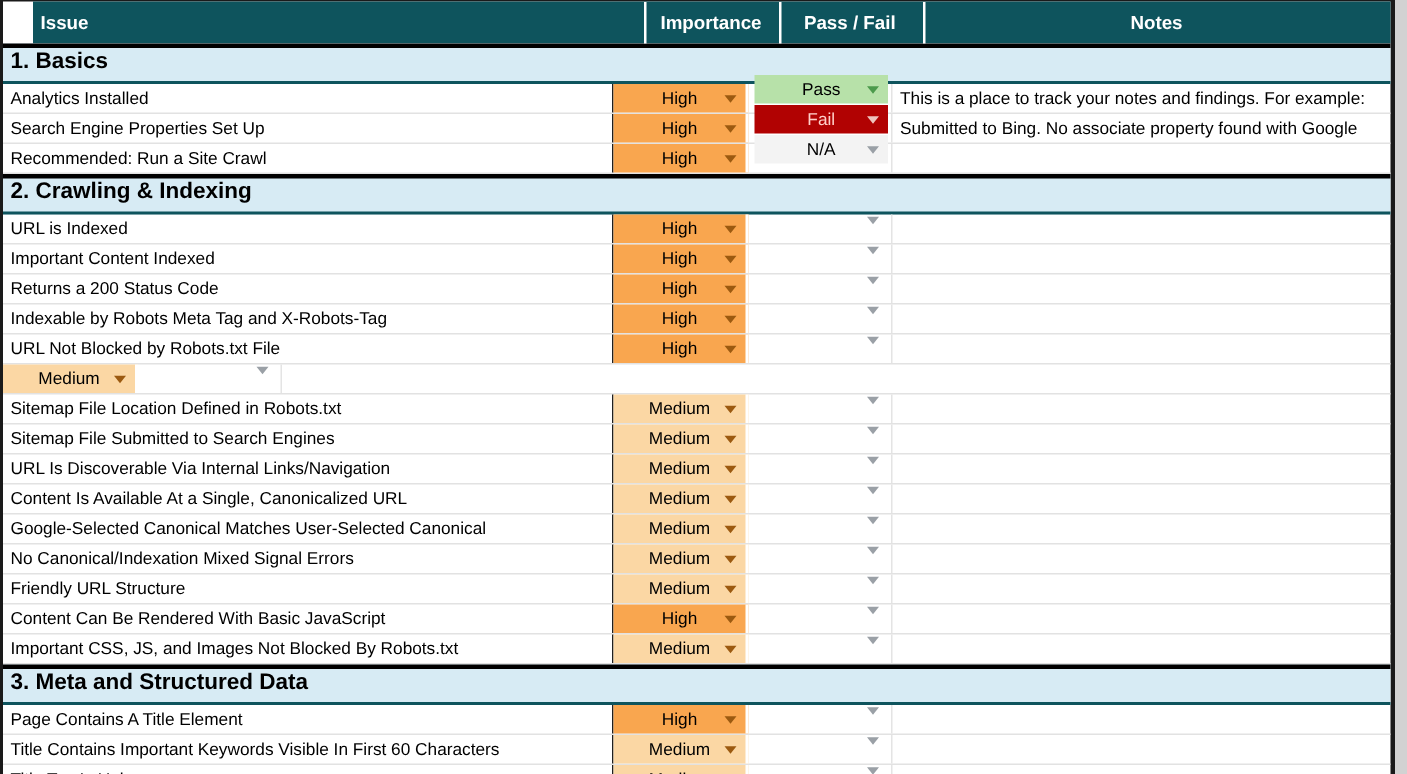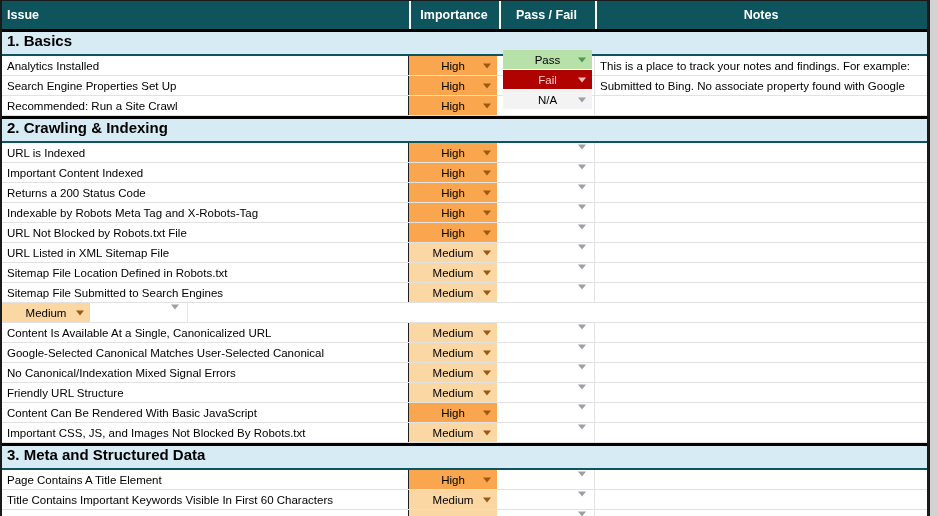--- a/index.html
+++ b/index.html
@@ -23,21 +23,21 @@
   .c-issue { width: 407px; flex: 0 0 407px; border-right: 1px solid var(--issue_divider, #1F1F1F); box-sizing: border-box; }
   .c-imp   { width: 90px;  flex: 0 0 90px;  position: relative; box-sizing: border-box; }
   .c-pf    { width: 96px;  flex: 0 0 96px;  border-right: 1px solid var(--grid_line, #E4E4E4); box-sizing: border-box; }
   .c-notes { flex: 1 1 auto; min-width: 0; }
 
   
   .hrow {
     height: 28px;
     background: var(--header_bg, #0E545D);
     color: var(--header_text, #FFFFFF);
-    font-size: 12.5px; font-weight: bold;
+    font-size: 12.5px; font-weight: bold; margin-left: 20px;
   }
   .hrow > div { display: flex; align-items: center; }
   .hrow .c-issue { padding-left: 5px; border-right-color: transparent; }
   .hrow .c-imp, .hrow .c-pf, .hrow .c-notes { justify-content: center; box-shadow: inset 2px 0 0 #fff; }
   .hrow .c-pf { border-right-color: transparent; }
 
   
   .section-row {
     height: 22px;
     background: var(--section_bg, #D7EBF4);
@@ -216,21 +216,20 @@
     <div class="c-pf">
       <div class="chip pf-empty">
         <span></span>
         <span class="arr"></span>
       </div>
     </div>
     <div class="c-notes"></div>
   </div>
 
   <div class="flexrow row">
-    <div class="c-issue">URL Listed in XML Sitemap File</div>
     <div class="c-imp imp-medium">
       <span>Medium</span>
       <span class="arr"></span>
     </div>
     <div class="c-pf">
       <div class="chip pf-empty">
         <span></span>
         <span class="arr"></span>
       </div>
     </div>
@@ -261,20 +260,21 @@
     <div class="c-pf">
       <div class="chip pf-empty">
         <span></span>
         <span class="arr"></span>
       </div>
     </div>
     <div class="c-notes"></div>
   </div>
 
   <div class="flexrow row">
+    <div class="c-issue">URL Is Discoverable Via Internal Links/Navigation</div>
     <div class="c-imp imp-medium">
       <span>Medium</span>
       <span class="arr"></span>
     </div>
     <div class="c-pf">
       <div class="chip pf-empty">
         <span></span>
         <span class="arr"></span>
       </div>
     </div>

